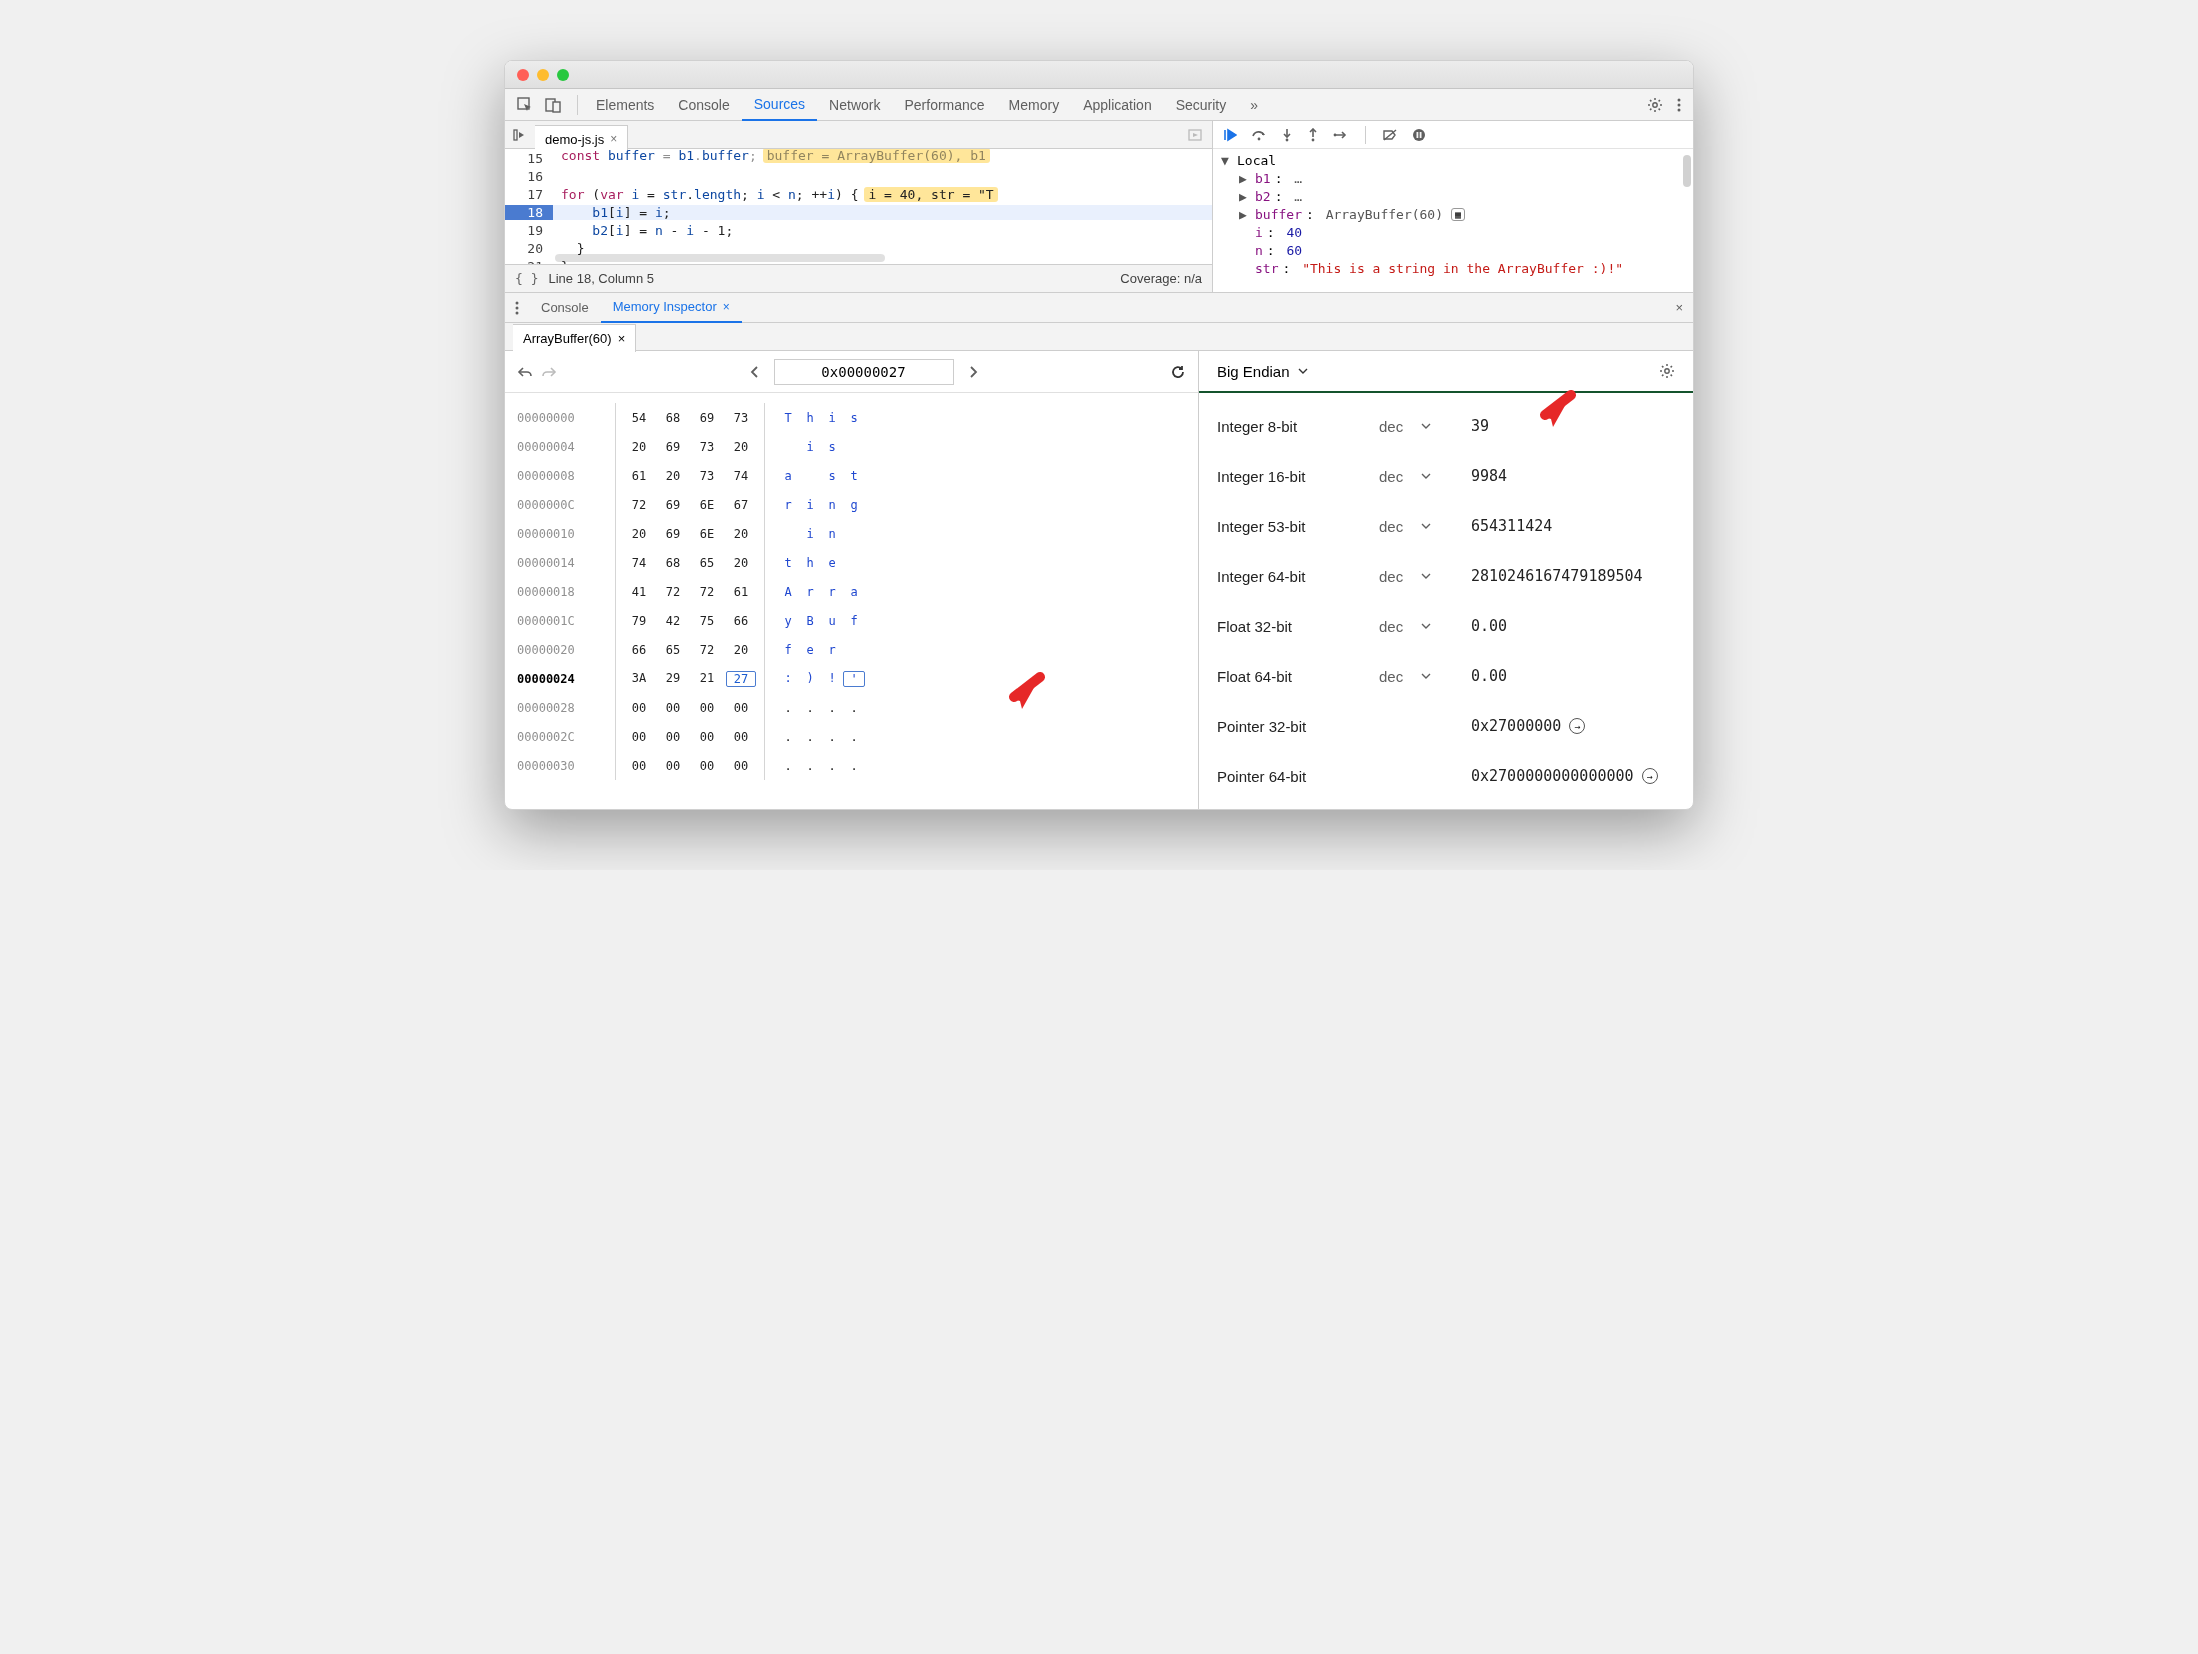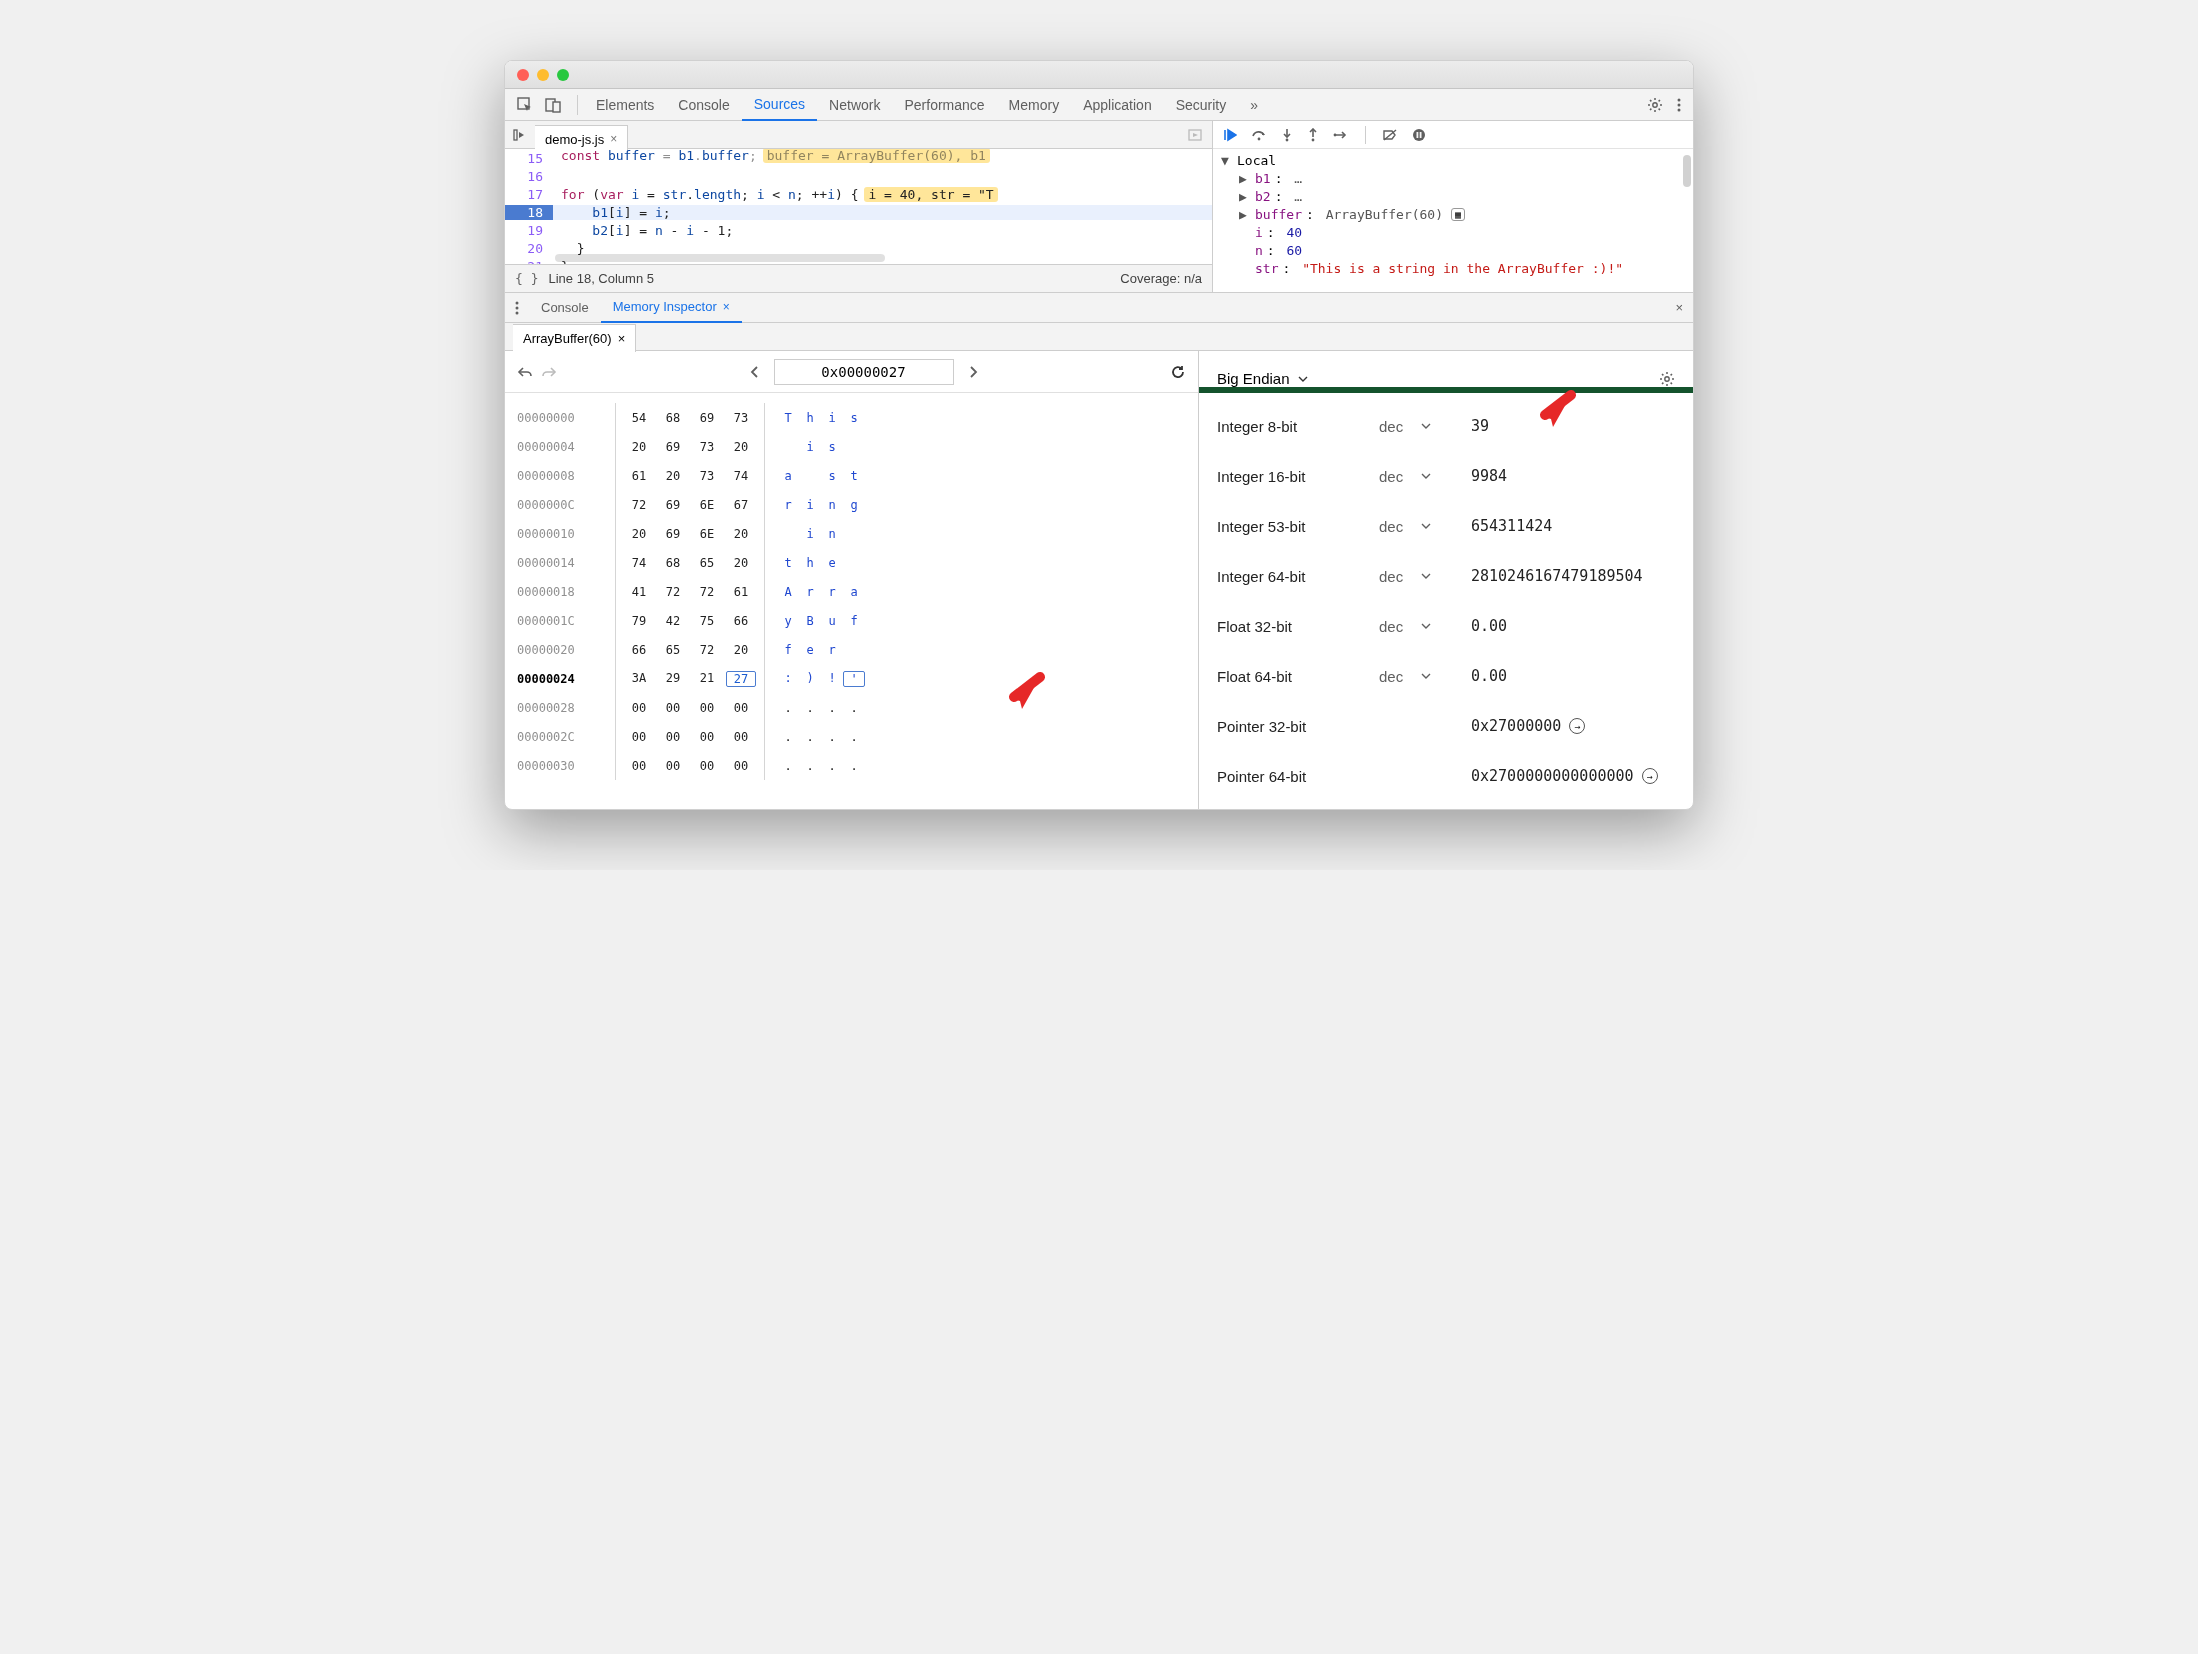--- a/index.html
+++ b/index.html
@@ -52,21 +52,21 @@
   
   .upper { display:flex; height:172px; border-bottom:1px solid #cdcdcd; }
   .sources-panel { flex:1; display:flex; flex-direction:column; border-right:1px solid #cdcdcd; min-width:0; }
   .file-tabs { height:28px; display:flex; align-items:center; border-bottom:1px solid #cdcdcd; background:#f3f3f3; }
   .file-tabs .play { padding:0 8px; color:#5f5f5f; }
   .file-tab { height:28px; display:flex; align-items:center; gap:6px; padding:0 10px; background:#fff; border-right:1px solid #cdcdcd; border-top:1px solid #cdcdcd; position:relative; top:4px; }
   .file-tab .close-x { color:#777; font-size:12px; }
   .file-tabs .toend { flex:1; }
   .code { flex:1; overflow:hidden; font-family: Menlo, Consolas, monospace; font-size:13px; position:relative; }
   .code-row { display:flex; align-items:center; height:18px; }
-  .gutter { width:48px; text-align:right; padding-right:10px; color:#8b5cf6; background:#fff; user-select:none; }
+  .gutter { width:48px; text-align:right; padding-right:10px; color:#404040; background:#fff; user-select:none; }
   .code-row.current .gutter { background:#4a7bd0; color:#fff; }
   .code-row.current .line { background:#e9f0fd; }
   .line { flex:1; padding-left:8px; white-space:pre; color:#222; }
   .tok-kw { color:#a71d5d; }
   .tok-prop { color:#0d47a1; }
   .inline-tip { background:#ffe69a; border-radius:3px; padding:0 4px; margin-left:6px; }
   .code-scroll { position:absolute; bottom:2px; left:50px; right:8px; height:8px; background:rgba(0,0,0,0.12); border-radius:4px; width:330px; }
   .status { height:28px; display:flex; align-items:center; border-top:1px solid #cdcdcd; background:#f3f3f3; color:#424242; font-size:13px; padding:0 10px; }
   .status .s-spacer { flex:1; }
   .status .braces { font-family: Menlo, monospace; margin-right:10px; color:#666; }
@@ -111,21 +111,21 @@
   .bytes { display:flex; gap:4px; }
   .byte { width:30px; text-align:center; }
   .byte.sel { border:1px solid #4a7bd0; border-radius:2px; color:#1a5bd0; }
   .ascii { display:flex; gap:0; margin-left:4px; }
   .ach { width:22px; text-align:center; color:#2048d0; }
   .ach.dot { color:#222; }
   .ach.sel { border:1px solid #4a7bd0; border-radius:2px; }
   .arrow-ann { position:absolute; color:#e62828; font-size:40px; transform:rotate(0deg); }
   
   .value-panel { flex:1; display:flex; flex-direction:column; }
-  .val-toolbar { height:42px; display:flex; align-items:flex-end; border-bottom:6px solid #14532d; padding:0 18px; }
+  .val-toolbar { height:42px; display:flex; align-items:center; border-bottom:2px solid #14532d; padding:0 18px; }
   .val-toolbar .endian { font-size:15px; display:flex; align-items:center; gap:8px; cursor:pointer; }
   .val-toolbar .spacer { flex:1; }
   .val-list { padding:8px 18px; font-size:15px; position:relative; }
   .vrow { display:flex; align-items:center; height:50px; gap:12px; color:#222; }
   .vlabel { width:150px; }
   .vmode { width:80px; color:#5f5f5f; display:flex; align-items:center; gap:18px; }
   .vval { font-family: Menlo, Consolas, monospace; display:flex; align-items:center; gap:8px; }
   .go-icon { width:16px; height:16px; border:1px solid #555; border-radius:50%; display:inline-flex; align-items:center; justify-content:center; font-size:10px; }
   svg { display:block; }
 </style>

